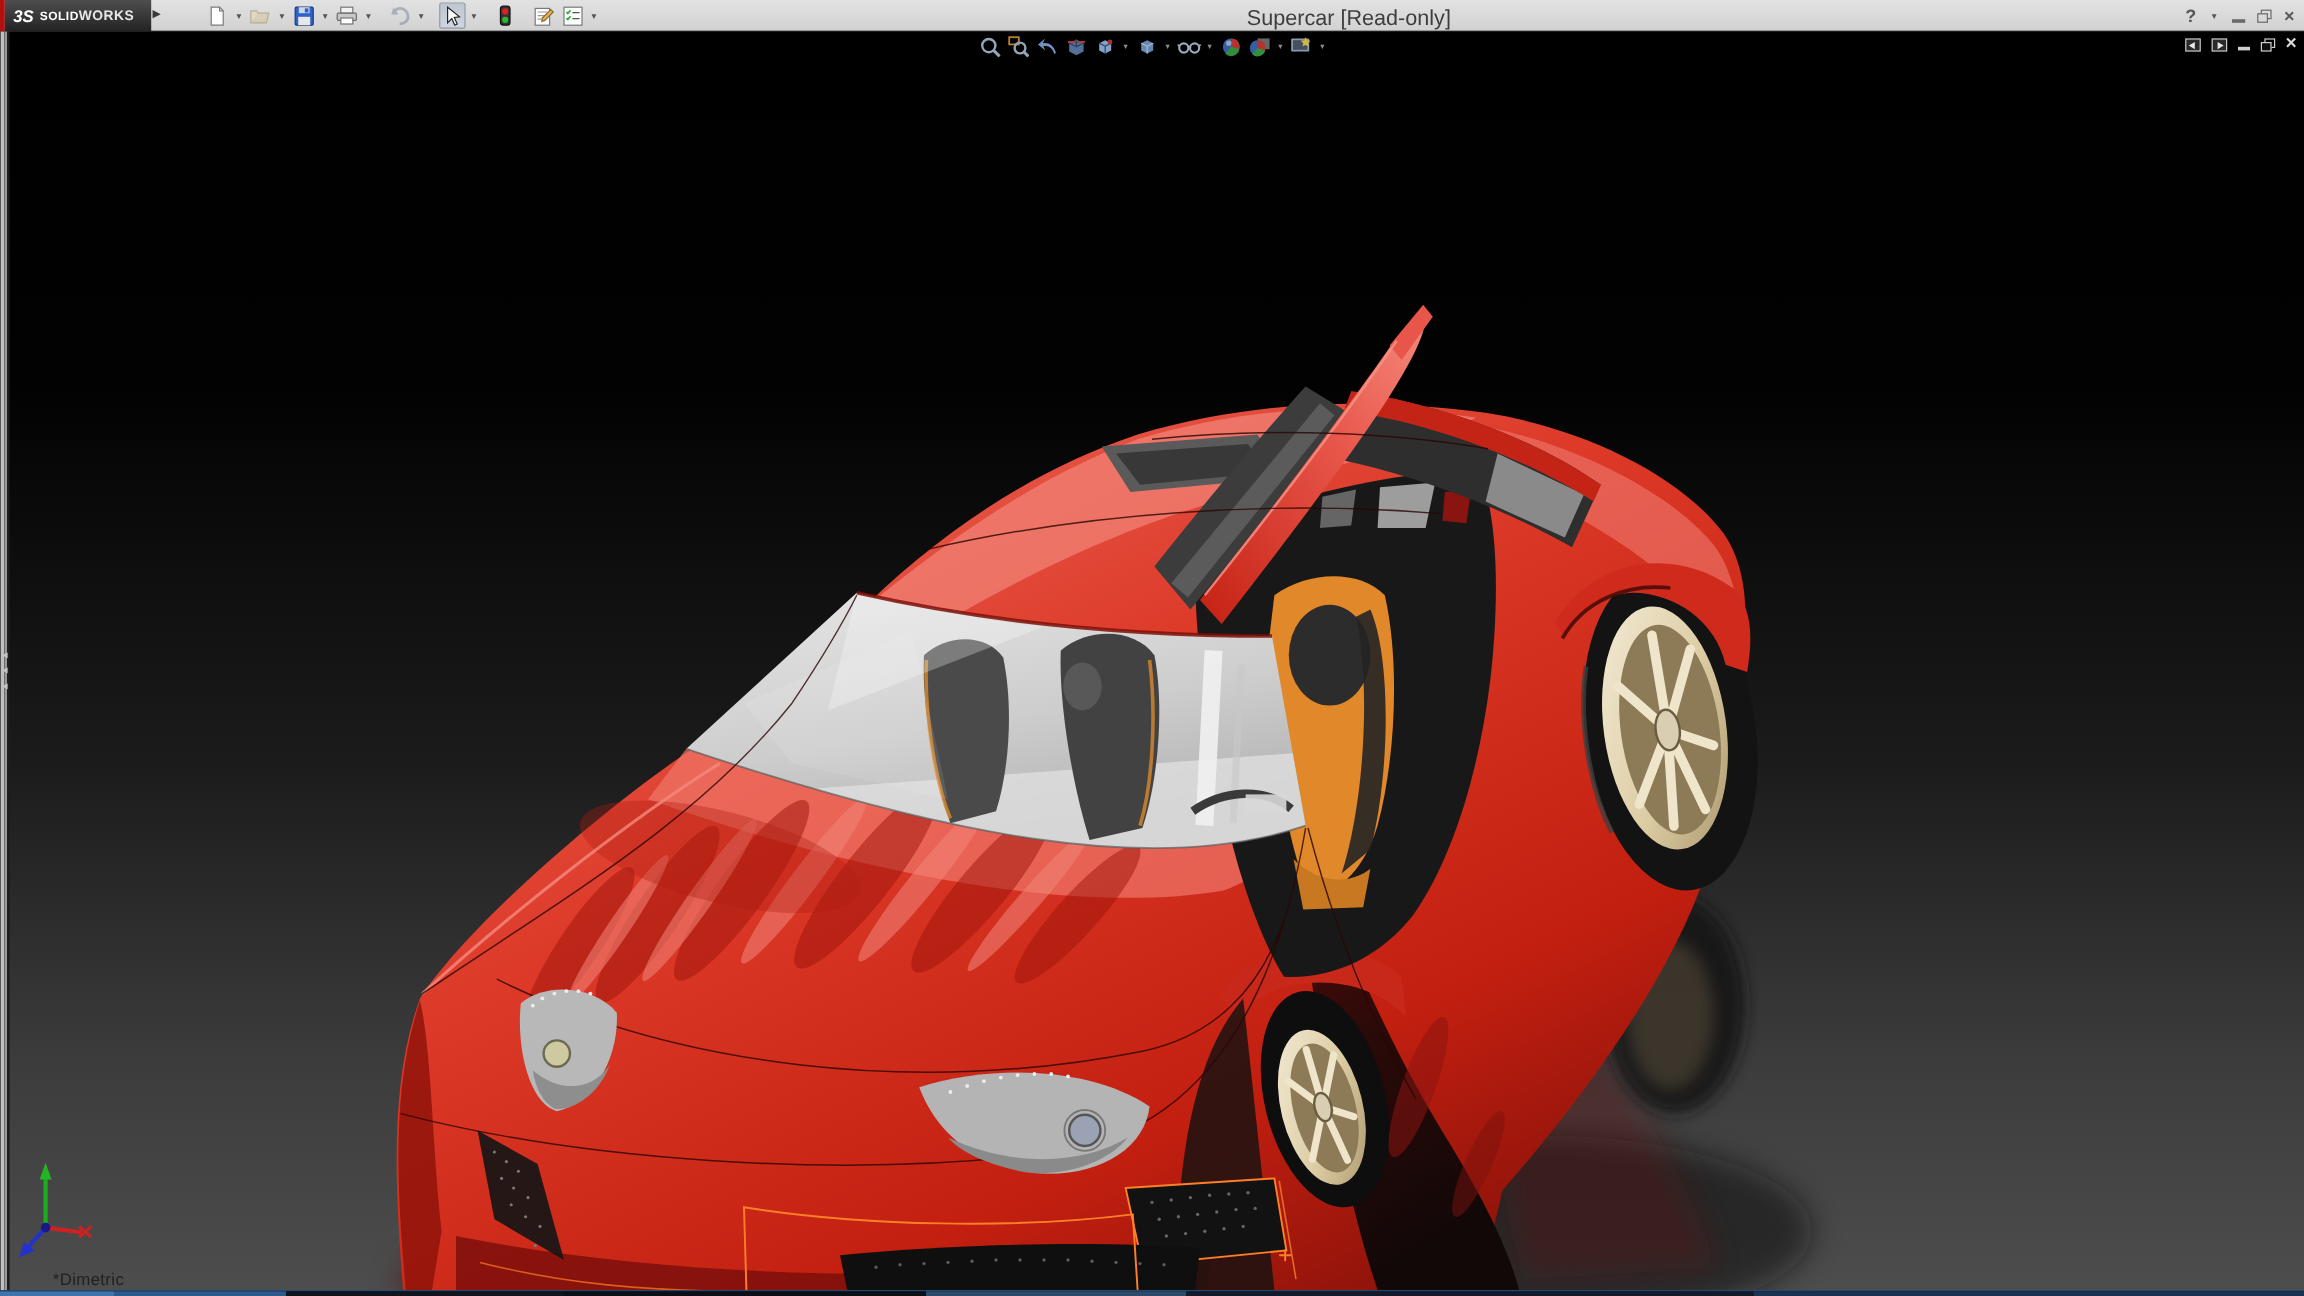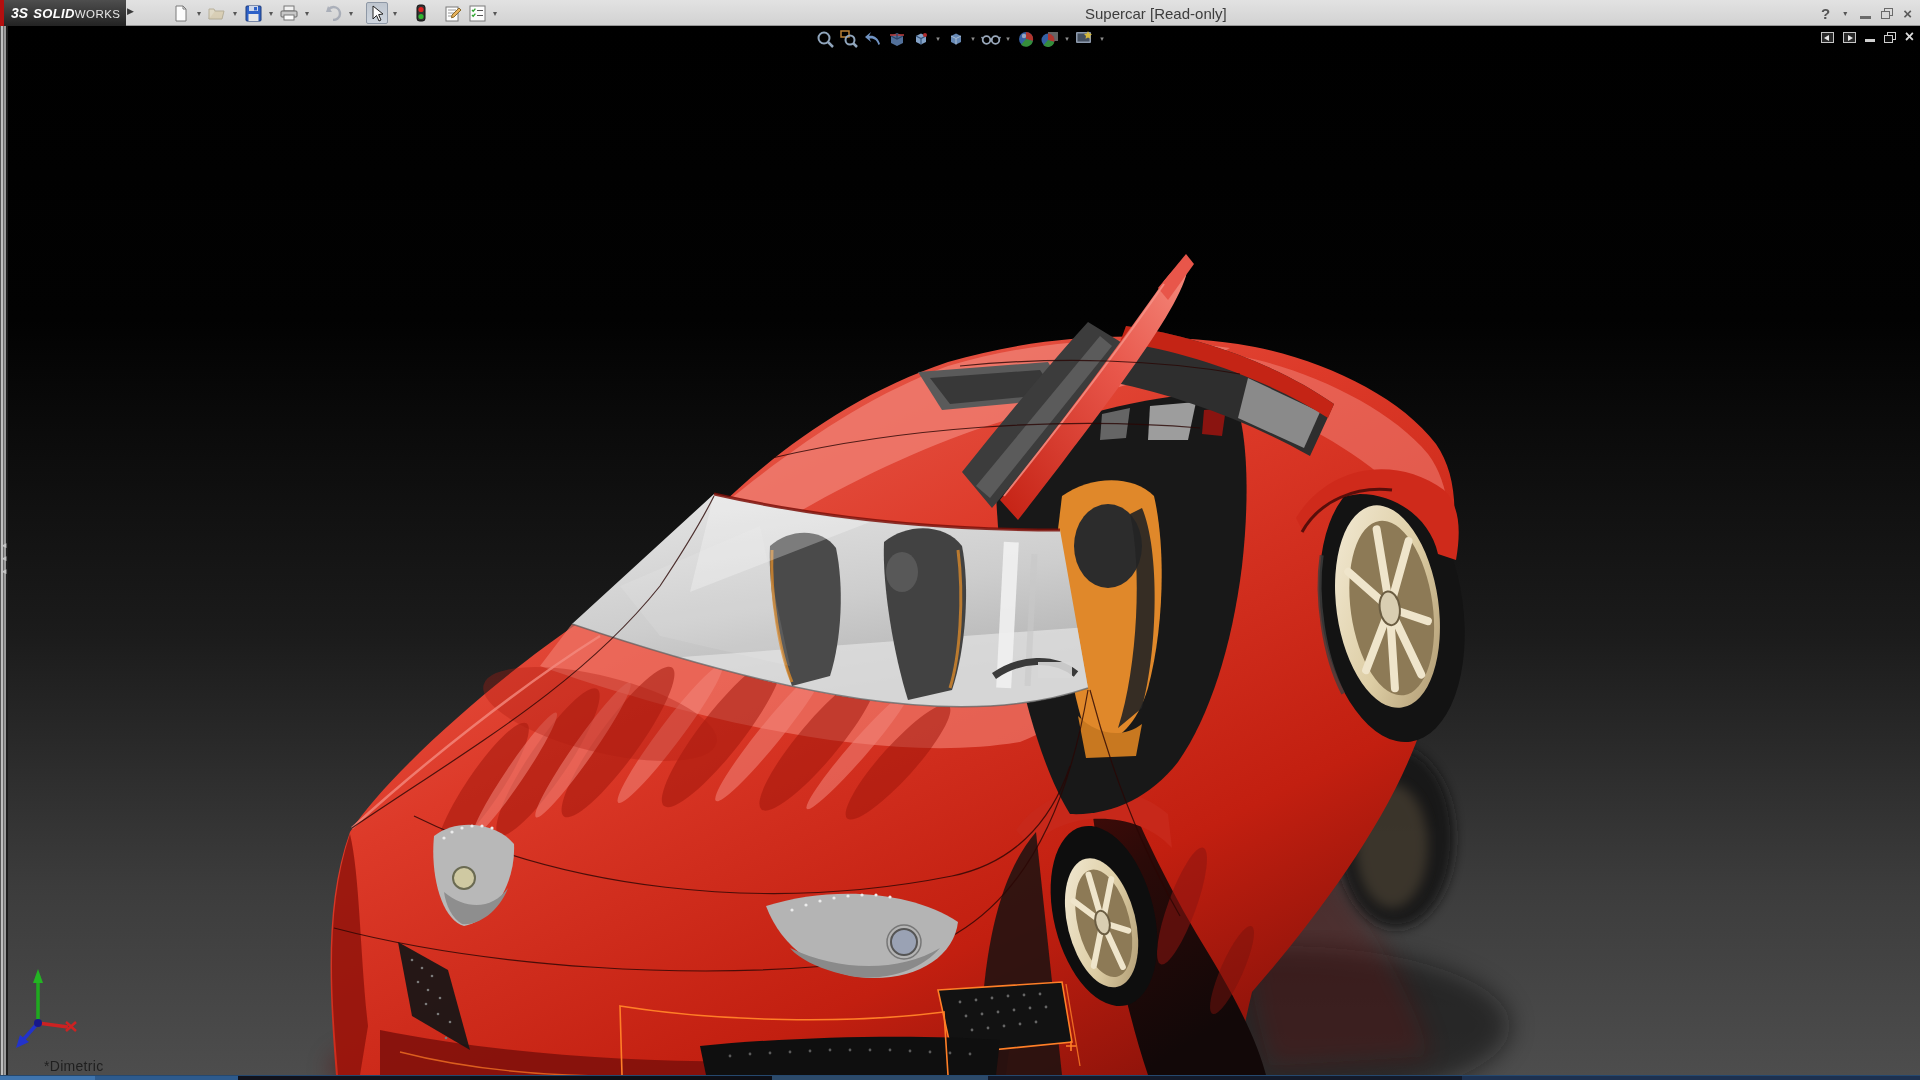--- a/index.html
+++ b/index.html
@@ -6,30 +6,30 @@
   html,body { width:1920px; height:1080px; overflow:hidden; background:#000;
     font-family:"Liberation Sans", sans-serif; }
 
   
   .titlebar { position:absolute; top:0; left:0; width:1920px; height:26px;
     background:linear-gradient(#e2e2e2,#d2d2d2); border-bottom:1px solid #979797; z-index:50; }
   .red-strip { position:absolute; left:0; top:0; width:4px; height:26px; background:#b40f0f; }
   .logo-block { position:absolute; left:4px; top:0; width:122px; height:26px;
     background:linear-gradient(#4e4e4e,#232323); color:#fff; display:flex; align-items:center; gap:5px; padding-left:7px; }
   .logo-mark { font-style:italic; font-weight:bold; font-size:14px; }
-  .logo-solid { font-weight:bold; font-size:13px; letter-spacing:.4px;font-style:italic; }
-  .logo-works { font-weight:normal; font-size:11.5px; letter-spacing:.4px; color:#e8e8e8; }
+  .logo-solid { font-weight:bold; font-size:10px; letter-spacing:.4px; }
+  .logo-works { font-weight:bold; font-size:11.5px; letter-spacing:.4px; color:#e8e8e8; }
   .logo-expand { position:absolute; left:127px; top:6px; font-size:9px; color:#3a3a3a; }
   .tb-icons { position:absolute; left:170px; top:1px; height:24px; display:flex; align-items:center; gap:2px; }
   .tbi { display:flex; align-items:center; justify-content:center; width:22px; height:22px; }
   .tbi.gap { margin-left:8px; }
   .tbi.grayed { opacity:.45; }
   .tbi.pressed { background:linear-gradient(#bfc6cf,#cfd6df); border:1px solid #8e98a6; border-radius:2px; }
   .dd { font-size:8px; color:#555; width:10px; text-align:center; }
-  .win-title { position:absolute; left:1085px; top:5px; font-size:15px; color:#3d3d3d; }
+  .win-title { position:absolute; left:1039px; top:5px; font-size:18px; color:#3d3d3d; }
   .win-controls { position:absolute; right:8px; top:0; height:26px; display:flex; align-items:center; gap:10px; }
   .help-q { font-size:15px; font-weight:bold; color:#555; }
   .ctl-min { width:11px; height:3px; background:#6a6a6a; margin-top:8px; }
   .ctl-restore { position:relative; width:12px; height:11px; }
   .ctl-restore i { position:absolute; border:1.5px solid #6a6a6a; width:9px; height:8px; display:block; }
   .ctl-restore i:first-child { right:0; top:0; }
   .ctl-restore i:last-child { left:0; bottom:0; background:#d8d8d8; }
   .ctl-close { font-size:15px; color:#5a5a5a; font-weight:bold; line-height:1; }
 
   

